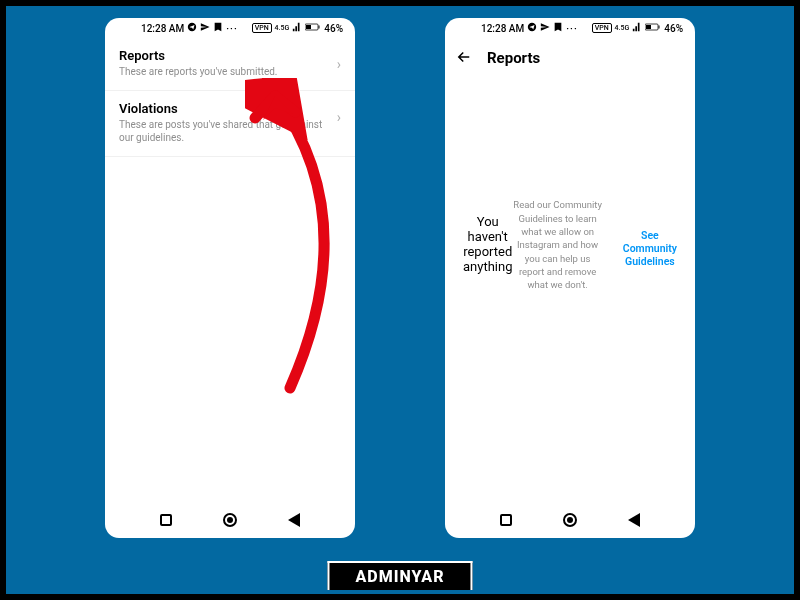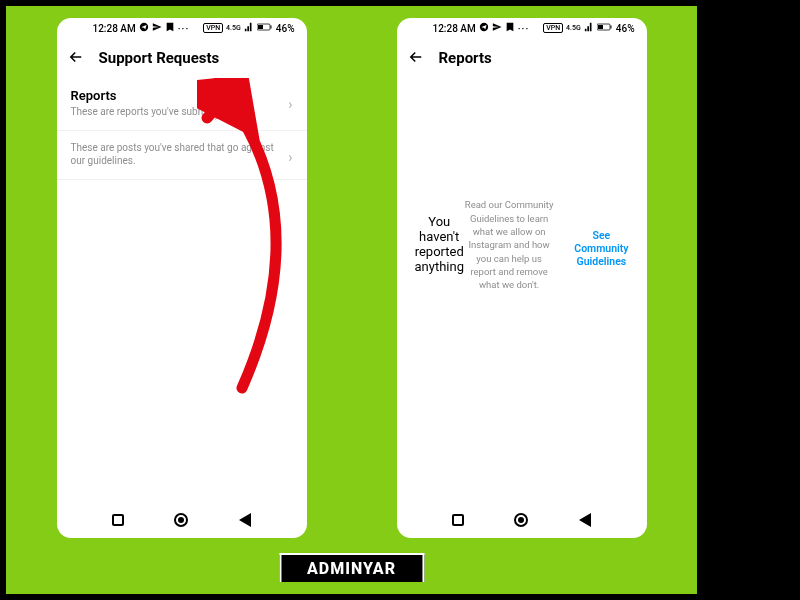--- a/index.html
+++ b/index.html
@@ -1,17 +1,17 @@
 <!DOCTYPE html>
 <html><head>
   <meta charset="utf-8">
   <style>
     * { margin: 0; padding: 0; box-sizing: border-box; font-family: -apple-system, BlinkMacSystemFont, "Segoe UI", Roboto, Helvetica, Arial, sans-serif; }
     body { width: 800px; height: 600px; background: #000; position: relative; }
-    .outer-frame { position: absolute; top: 6px; left: 6px; width: 691px; height: 588px; background: #84cc16; }
+    .outer-frame { position: absolute; top: 6px; left: 6px; width: 788px; height: 588px; background: #0369a1; }
     .phones-row { display: flex; justify-content: center; gap: 90px; padding-top: 12px; }
     .phone { width: 250px; height: 520px; background: #fff; border-radius: 14px; position: relative; overflow: hidden; display: flex; flex-direction: column; }
     .status-bar { display: flex; align-items: center; justify-content: space-between; height: 20px; padding: 0 12px 0 36px; font-size: 10px; color: #000; font-weight: 500; }
     .status-left { display: flex; align-items: center; gap: 3px; }
     .status-right { display: flex; align-items: center; gap: 3px; }
     .status-icon { display: inline-block; }
     .header-row { display: flex; align-items: center; height: 40px; padding: 0 10px; gap: 14px; }
     .back-arrow { font-size: 20px; line-height: 1; cursor: pointer; }
     .header-title { font-size: 15px; font-weight: 700; color: #000; }
     .list-item { padding: 10px 14px 12px 14px; border-bottom: 1px solid #f0f0f0; display: flex; align-items: flex-start; justify-content: space-between; cursor: pointer; }
@@ -22,21 +22,21 @@
     .empty-state { flex: 1; display: flex; align-items: center; justify-content: center; padding: 0 18px 120px 18px; text-align: center; }
     .empty-title { font-size: 13px; font-weight: 400; color: #000; margin-bottom: 8px; }
     .empty-desc { font-size: 9.5px; color: #8e8e8e; line-height: 1.4; margin-bottom: 6px; }
     .empty-link { font-size: 10.5px; color: #0095f6; font-weight: 600; cursor: pointer; padding-left: 20px; }
     .nav-bar { position: absolute; bottom: 0; left: 0; right: 0; height: 36px; display: flex; align-items: center; justify-content: space-around; padding: 0 30px; }
     .nav-square { width: 12px; height: 12px; border: 2px solid #000; border-radius: 2px; cursor: pointer; }
     .nav-circle { width: 14px; height: 14px; border: 2px solid #000; border-radius: 50%; position: relative; cursor: pointer; }
     .nav-circle::after { content: ""; position: absolute; top: 2px; left: 2px; width: 6px; height: 6px; background: #000; border-radius: 50%; }
     .nav-triangle { width: 0; height: 0; border-top: 7px solid transparent; border-bottom: 7px solid transparent; border-right: 12px solid #000; cursor: pointer; }
     .arrow-annotation { position: absolute; top: 60px; left: 140px; pointer-events: none; z-index: 10; }
-    .footer-label { position: absolute; bottom: 12px; left: 50%; transform: translateX(-50%); background: #000; color: #fff; font-size: 16px; font-weight: 800; letter-spacing: 1px; padding: 4px 26px; border: 2px solid #fff; border-bottom: none; }
+    .footer-label { position: absolute; bottom: 4px; left: 50%; transform: translateX(-50%); background: #000; color: #fff; font-size: 16px; font-weight: 800; letter-spacing: 1px; padding: 4px 26px; border: 2px solid #fff; border-bottom: none; }
     .vpn-box { font-size: 7px; border: 1px solid #000; border-radius: 2px; padding: 0 2px; }
   </style>
 </head>
 <body>
 
 <div class="outer-frame">
   <div class="phones-row">
 
     <div class="phone">
       <div class="status-bar">
@@ -72,39 +72,32 @@
             <svg width="16" height="10" viewBox="0 0 32 16">
                 <rect x="0" y="2" width="26" height="12" rx="2" fill="none" stroke="#000" stroke-width="1.5"></rect>
                 <rect x="2" y="4" width="10" height="8" fill="#000"></rect>
                 <rect x="27" y="5" width="2" height="6" fill="#000"></rect>
               </svg>
           </span>
           <span>46%</span>
         </div>
       </div>
 
-      <div class="header-row">
-        <span class="back-arrow">
-          <svg width="18" height="18" viewBox="0 0 24 24" fill="none" stroke="#000" stroke-width="2">
-              <path d="M19 12H5M11 18l-6-6 6-6"></path>
-            </svg>
-        </span>
-        <span class="header-title">Support Requests</span>
-      </div>
 
       <div class="list-item">
         <div class="list-text">
           <div class="list-title">Reports</div>
           <div class="list-desc">These are reports you've submitted.</div>
         </div>
         <span class="chevron">›</span>
       </div>
 
       <div class="list-item">
         <div class="list-text">
+          <div class="list-title">Violations</div>
           <div class="list-desc">These are posts you've shared that go against our guidelines.</div>
         </div>
         <span class="chevron">›</span>
       </div>
 
       <div class="nav-bar">
         <div class="nav-square"></div>
         <div class="nav-circle"></div>
         <div class="nav-triangle"></div>
       </div>

